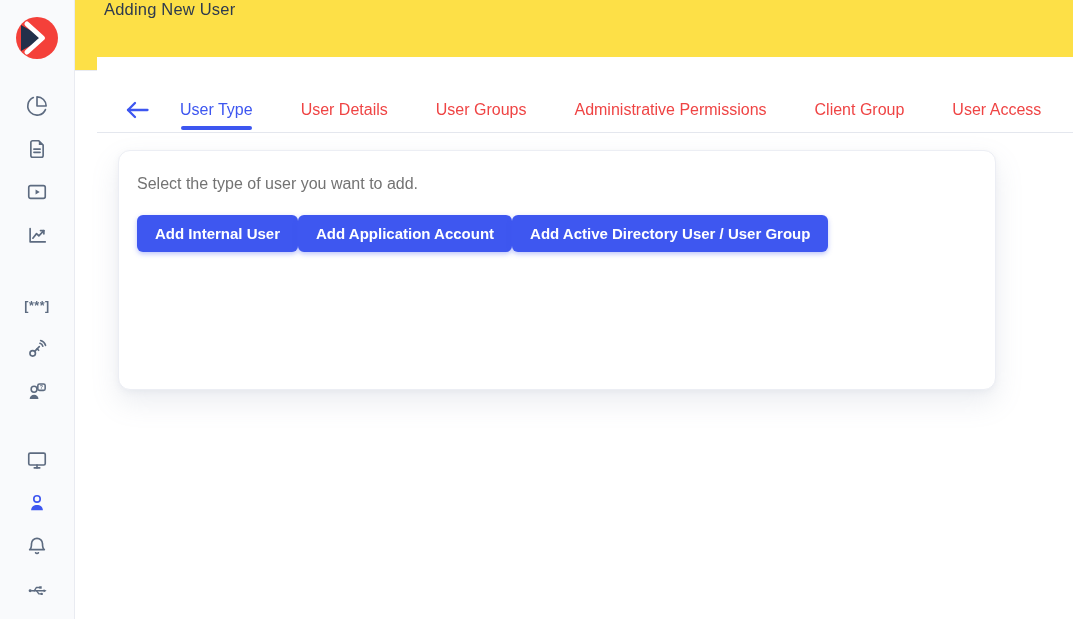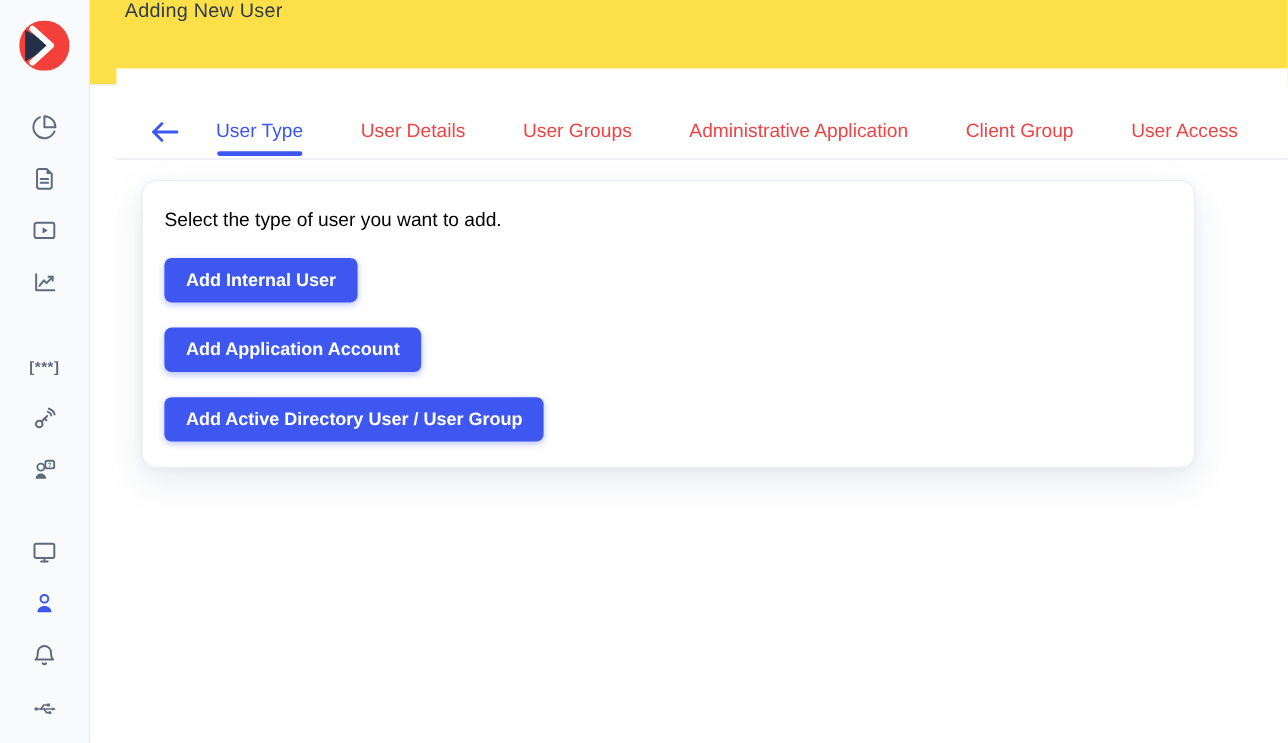--- a/index.html
+++ b/index.html
@@ -54,22 +54,22 @@
     content:"";position:absolute;left:1px;right:1px;bottom:-9px;height:4px;
     border-radius:3px;background:#3d56f0;
   }
   
   .card{
     position:absolute;left:118px;top:150px;width:878px;height:240px;box-sizing:border-box;
     background:#ffffff;border:1px solid #eceef4;border-radius:12px;
     box-shadow:0 12px 28px rgba(130,140,165,.16), 0 2px 6px rgba(130,140,165,.08);
     padding:24px 18px;
   }
-  .card-prompt{margin:0;font-size:16px;color:#000000;}
-  .btn-stack{margin-top:22px;display:flex;flex-direction:column;align-items:flex-start;gap:21px;}
+  .card-prompt{margin:0;font-size:16px;color:#737373;}
+  .btn-stack{margin-top:22px;display:flex;flex-direction:row;align-items:flex-start;}
   .btn{
     display:inline-block;background:#3e57f0;color:#ffffff;border:none;cursor:pointer;
     font-family:"Liberation Sans", sans-serif;font-size:15px;font-weight:700;line-height:19px;
     padding:9px 18px;border-radius:6px;white-space:nowrap;
     box-shadow:0 2px 5px rgba(62,87,240,.35);
   }
 </style>
 </head>
 <body>
 
@@ -183,21 +183,21 @@
   <span class="back-arrow">
     <svg width="25" height="18" viewBox="0 0 25 18" fill="none" stroke="#3d56f0" stroke-width="2.3" stroke-linecap="round" stroke-linejoin="round">
       <line x1="22.5" y1="9" x2="3" y2="9"></line>
       <polyline points="10 2 3 9 10 16"></polyline>
     </svg>
   </span>
   <div class="tabs">
     <span class="tab active">User Type</span>
     <span class="tab">User Details</span>
     <span class="tab">User Groups</span>
-    <span class="tab">Administrative Application</span>
+    <span class="tab">Administrative Permissions</span>
     <span class="tab">Client Group</span>
     <span class="tab">User Access</span>
   </div>
 </div>
 
 <section class="card">
   <p class="card-prompt">Select the type of user you want to add.</p>
   <div class="btn-stack">
     <button class="btn">Add Internal User</button>
     <button class="btn">Add Application Account</button>

